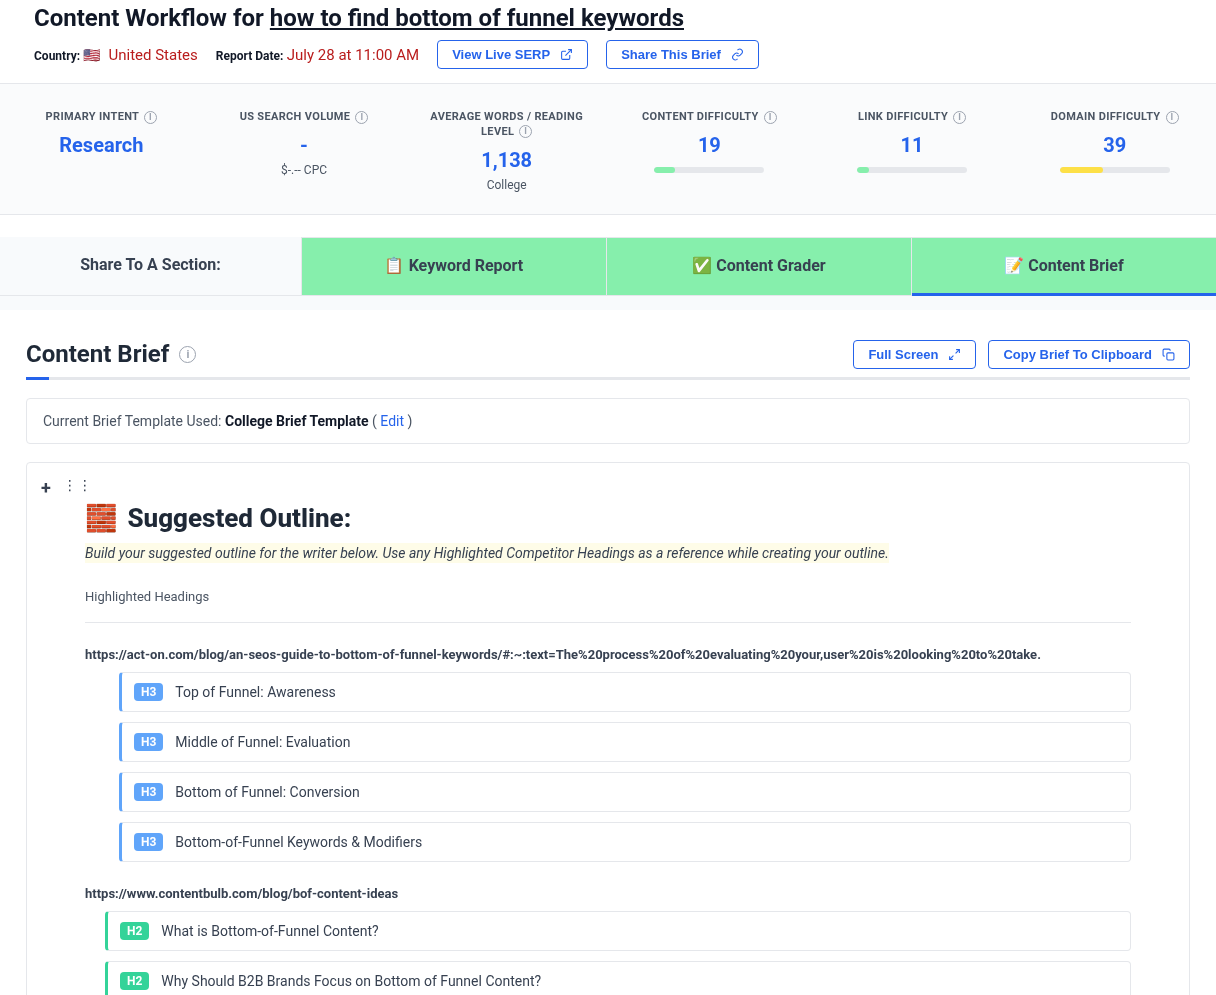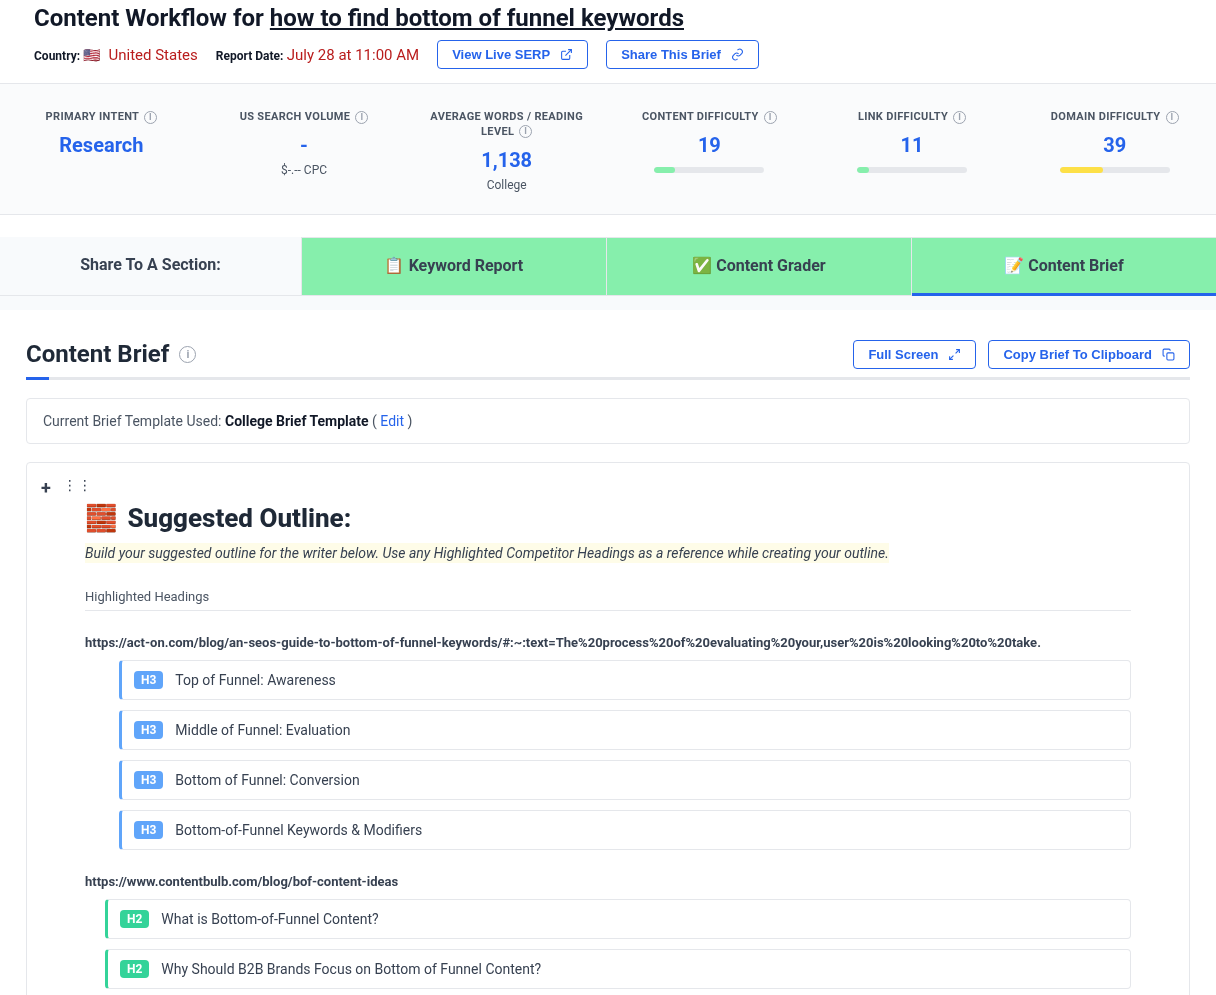--- a/index.html
+++ b/index.html
@@ -117,21 +117,21 @@
   .outline-h { font-size:26px; font-weight:800; color:#1f2937; display:flex; align-items:center; gap:10px;}
   .outline-hint {
     display:inline-block;
     background:#fefce8;
     font-style:italic;
     color:#374151;
     font-size:14px;
     padding: 2px 0;
     margin-top:10px;
   }
-  .hh-title { font-size:13px; color:#4b5563; margin-top:26px; padding-bottom:6px; border-bottom:1px solid #e5e7eb;}
+  .hh-title { font-size:13px; color:#4b5563; margin-top:26px; padding-bottom:18px; border-bottom:1px solid #e5e7eb;}
   .source-url { font-size:13px; font-weight:700; color:#374151; margin-top:24px; word-break:break-all;}
   .heading-item {
     border:1px solid #e5e7eb; border-radius:4px; padding:10px 12px;
     margin-top:10px; display:flex; align-items:center; gap:12px;
     font-size:14px; color:#374151; margin-left:34px;
   }
   .heading-item.h3 { border-left:3px solid #60a5fa; }
   .heading-item.h2 { border-left:3px solid #34d399; margin-left:20px;}
   .tag {
     padding:2px 7px; border-radius:4px; font-size:12px; font-weight:700; color:#fff;

